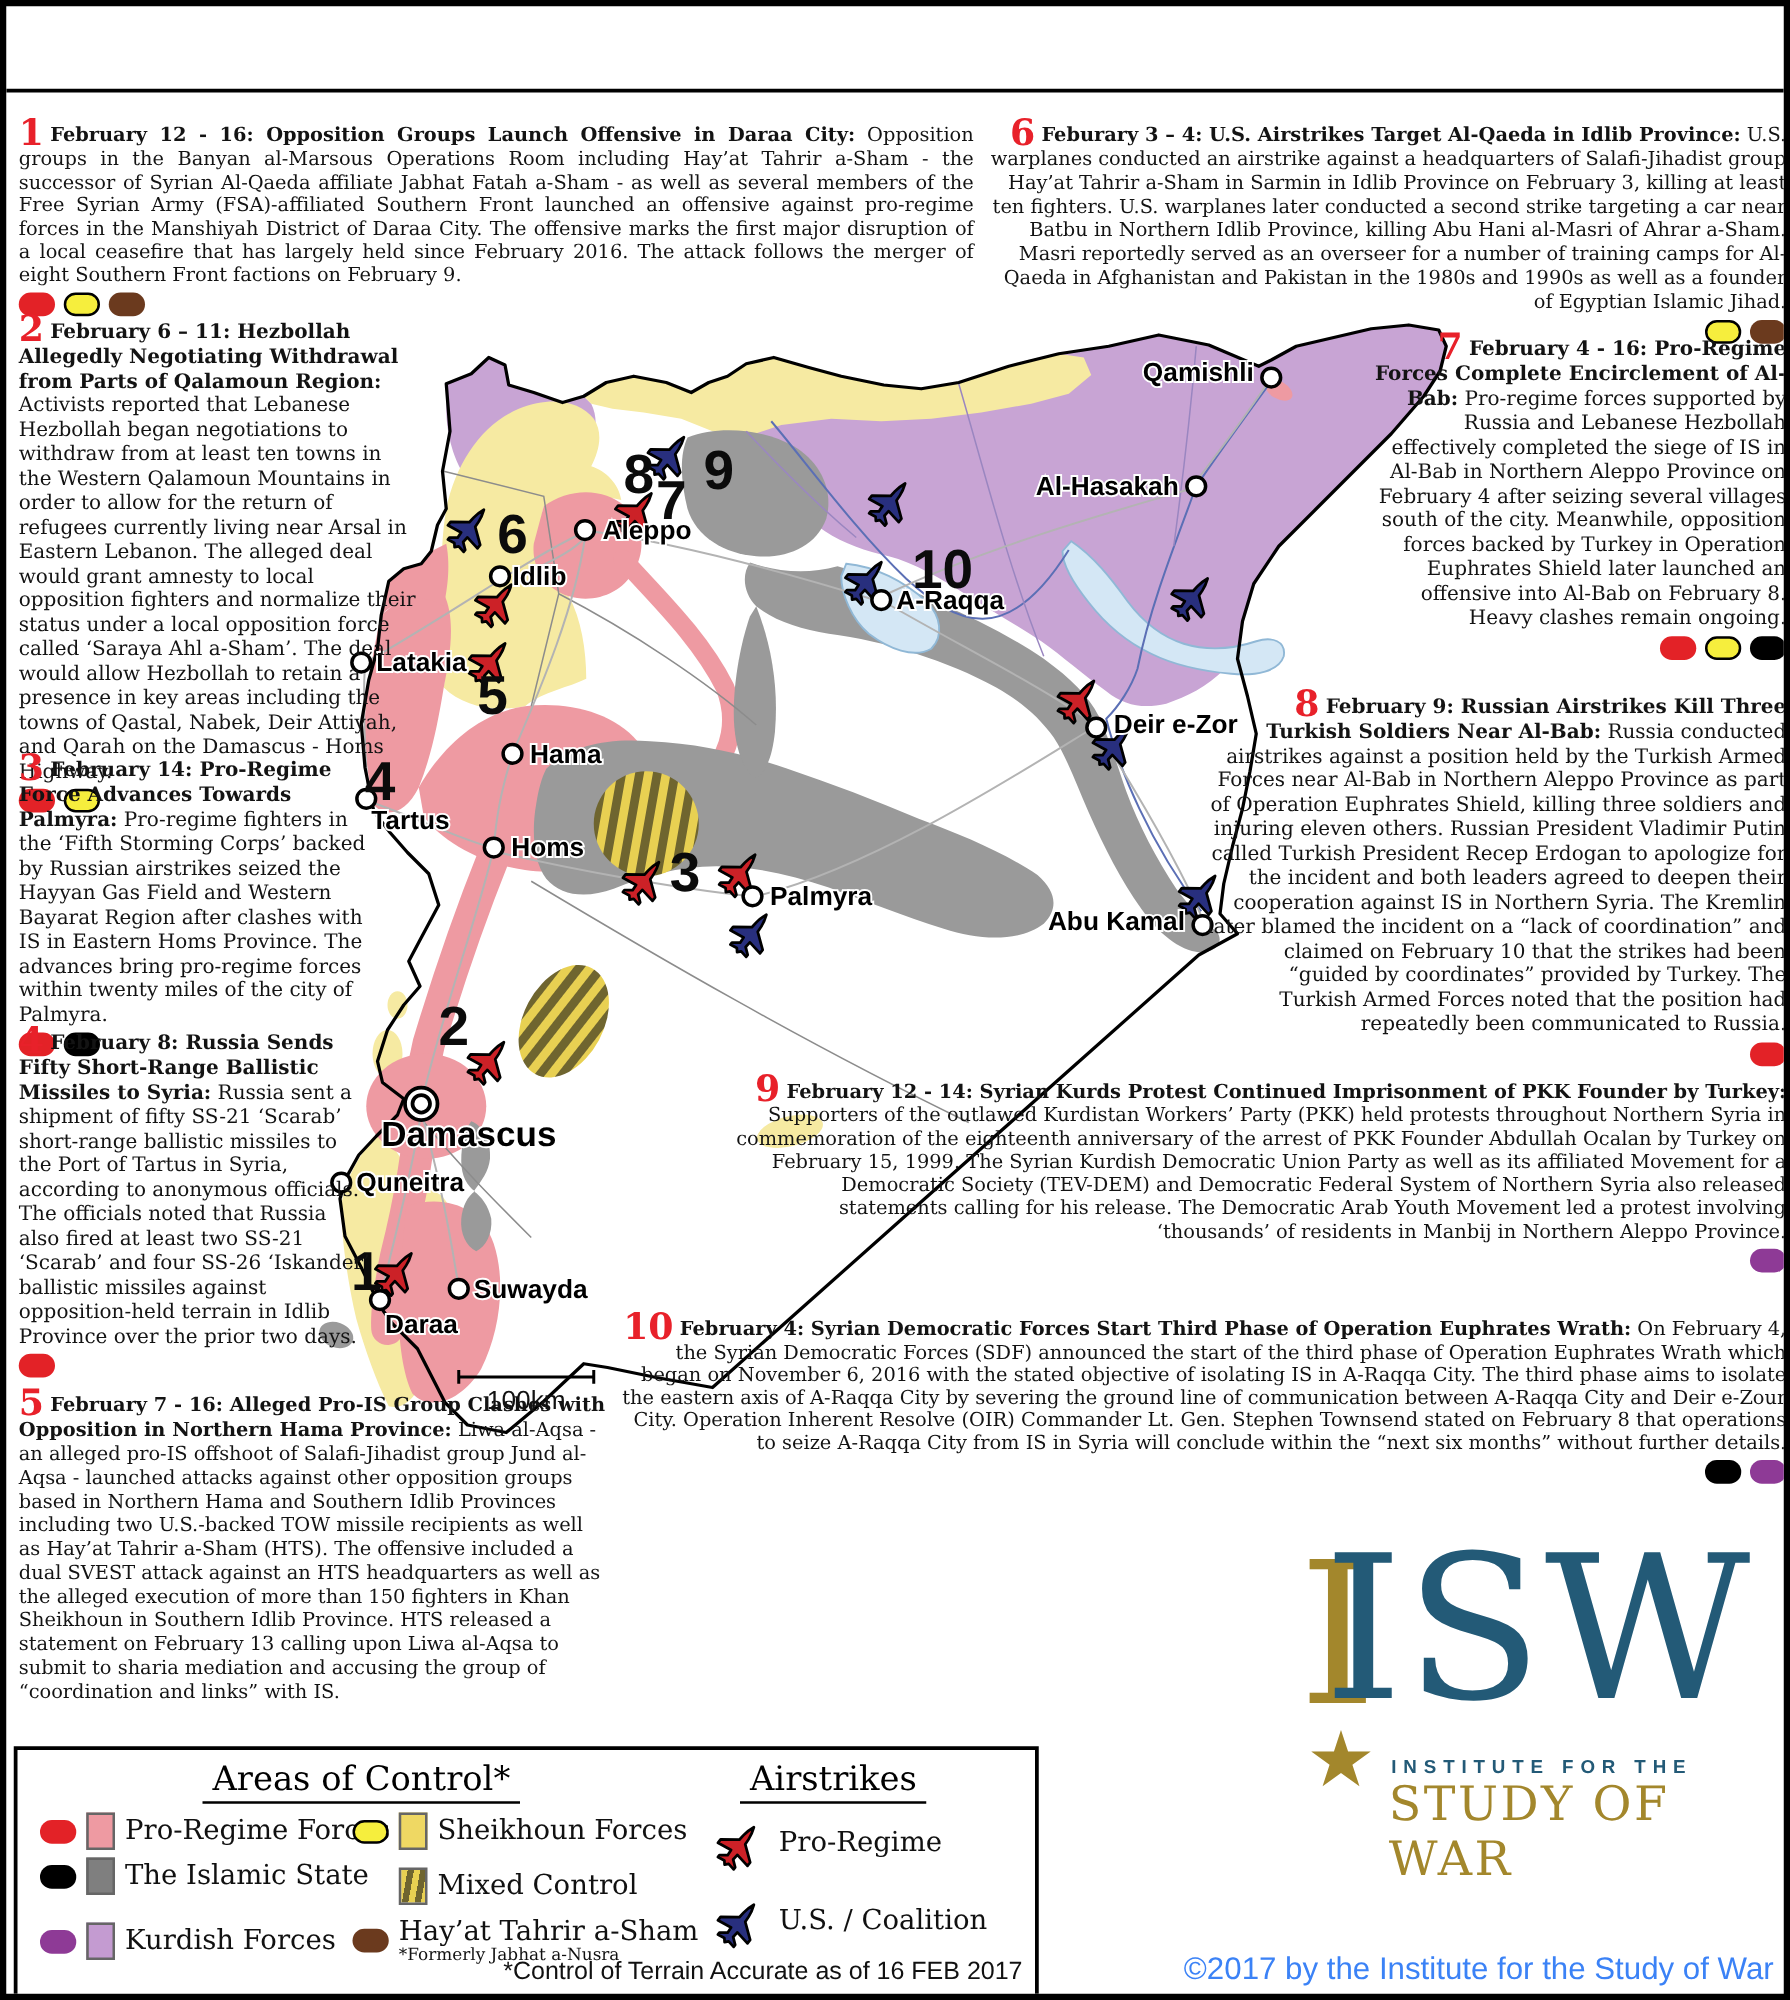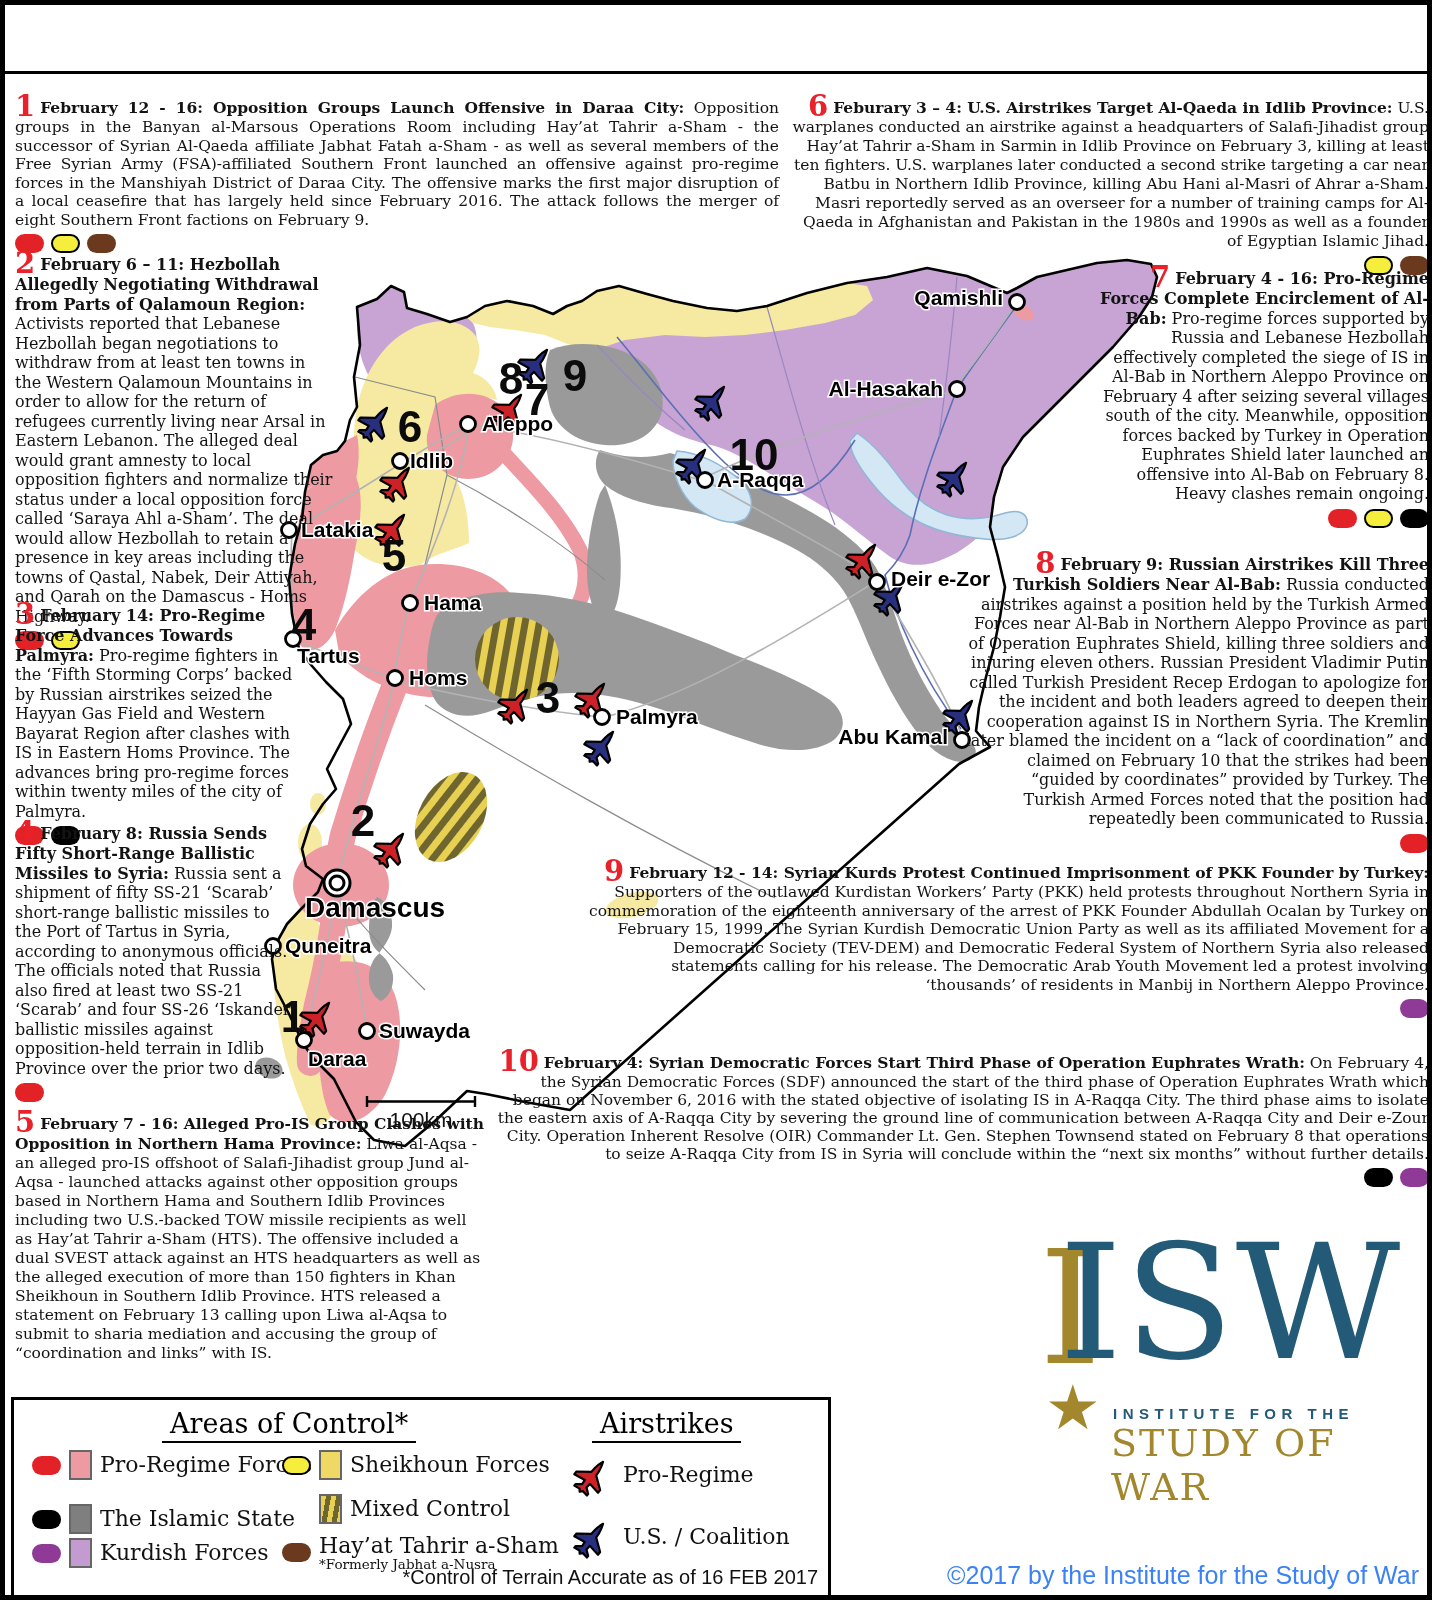--- a/index.html
+++ b/index.html
@@ -285,21 +285,21 @@
 
   <div class="legend">
     <div class="lg-title lg-areas">Areas of Control*</div>
     <div class="lg-title lg-air">Airstrikes</div>
 
     <div class="lg-row" style="left:18px;top:50px;">
       <span class="dot dot-red" style="background: rgb(227, 34, 39);"></span>
       <span class="sw sw-pink"></span>
       <span class="lbl">Pro-Regime Forces</span>
     </div>
-    <div class="lg-row" style="left:18px;top:104px;">
+    <div class="lg-row" style="left:18px;top:86px;">
       <span class="dot dot-black" style="background: rgb(0, 0, 0);"></span>
       <span class="sw sw-gray"></span>
       <span class="lbl">The Islamic State</span>
     </div>
     <div class="lg-row" style="left:18px;top:138px;">
       <span class="dot dot-purple" style="background: rgb(142, 58, 150);"></span>
       <span class="sw sw-purple"></span>
       <span class="lbl">Kurdish Forces</span>
     </div>
 

